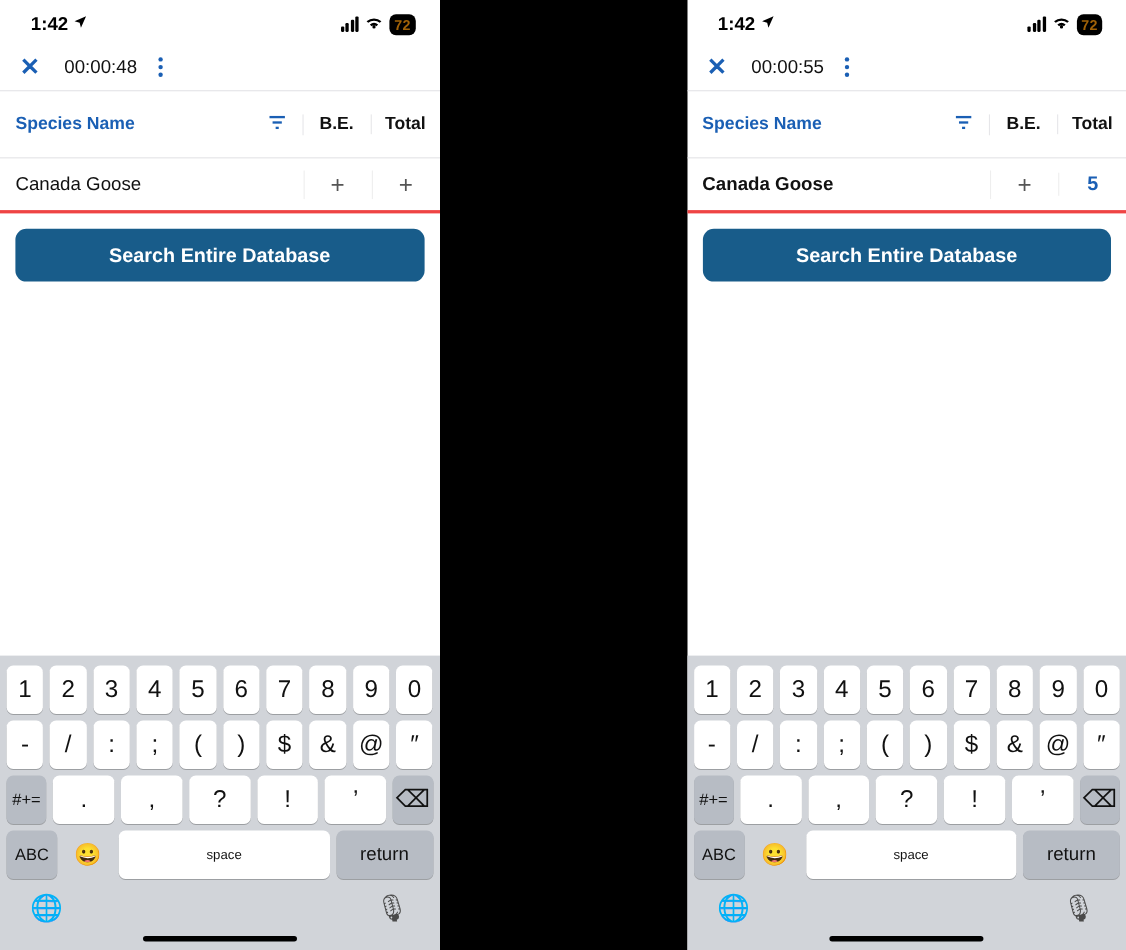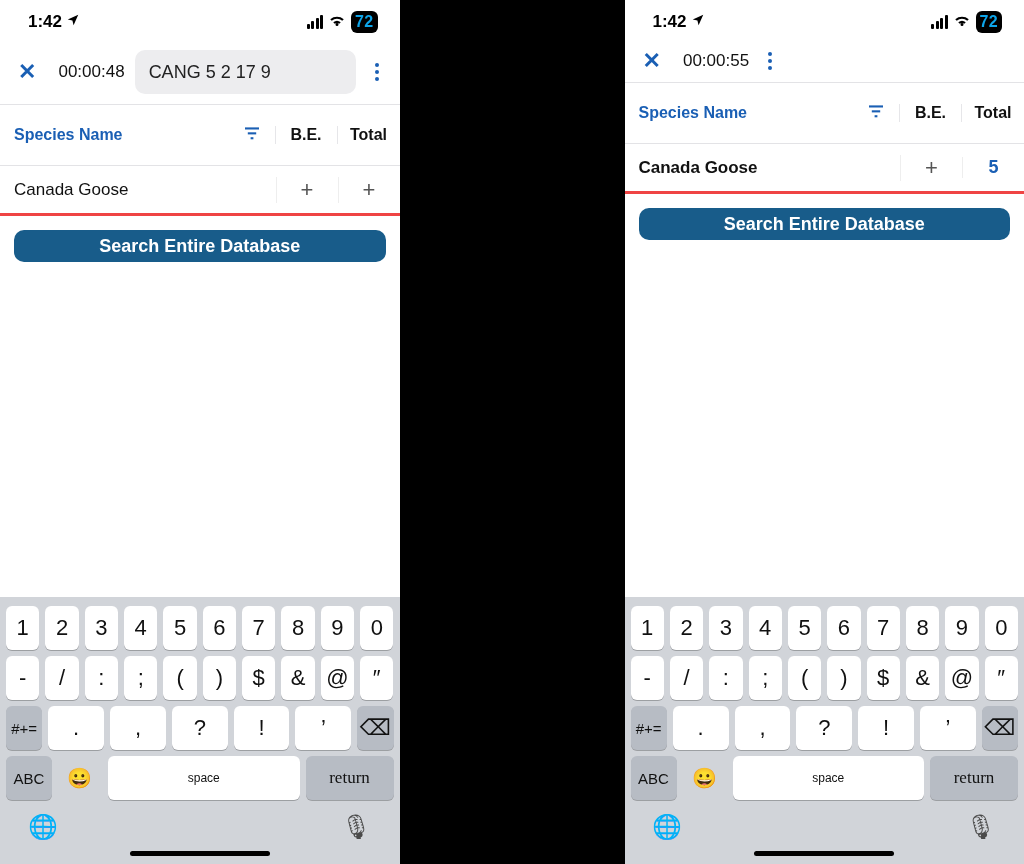--- a/index.html
+++ b/index.html
@@ -6,21 +6,21 @@
   html, body { width: 1024px; height: 864px; overflow: hidden; font-family: -apple-system, Helvetica, Arial, sans-serif; }
   .stage { display: flex; width: 1024px; height: 864px; background: #000; }
   .gap { flex: 0 0 225px; background:#000; }
   .phone { flex: 0 0 399.5px; height:864px; background:#fff; position:relative; display:flex; flex-direction:column; }
 
   
   .status { height:44px; display:flex; align-items:center; justify-content:space-between; padding:0 22px 0 28px; font-weight:700; font-size:17px; }
   .status .left { display:flex; align-items:center; gap:4px;text-align:center; }
   .status .right { display:flex; align-items:center; gap:5px; }
   .loc-arrow { display:inline-block; }
-  .batt { background:#000; color:#0ea5e9; border-radius:6px; font-size:16px; padding:2px 4px; font-weight:800; letter-spacing:.3px; }
+  .batt { background:#000; color:#a16207; border-radius:6px; font-size:13px; padding:2px 4px; font-weight:800; letter-spacing:.3px; }
 
   
   .toolbar { display:flex; align-items:center; gap:10px; padding:6px 12px 10px 18px; }
   .close-x { color:#1a5fb4; font-size:22px; font-weight:600; cursor:pointer; line-height:1; }
   .timer { font-size:17px; color:#111;margin-left:12px; }
   .search-pill { flex:1; background:#ededef; border-radius:10px; height:44px; display:flex; align-items:center; padding:0 14px; font-size:18px; color:#222; position:relative; }
   .search-pill .caret { display:inline-block; width:1px; height:22px; background:#1a5fb4; margin-left:2px; }
   .kebab { width:22px; display:flex; flex-direction:column; align-items:center; gap:3px; cursor:pointer; }
   .kebab span { width:4px; height:4px; background:#1a5fb4; border-radius:50%; }
 
@@ -35,35 +35,35 @@
   .trow { display:flex; align-items:center; border-bottom:3px solid #ef4444; height:50px; font-size:17px; }
   .cell-species { flex:1; padding:0 14px; color:#111; }
   .phone.right .cell-species { font-weight:700; }
   .cell-be { flex:0 0 62px; text-align:center; border-left:1px solid #eee; color:#555; font-size:22px; font-weight:300; }
   .cell-total { flex:0 0 62px; text-align:center; border-left:1px solid #eee; font-size:18px; }
   .cell-total .plus { color:#555; font-size:22px; font-weight:300; }
   .cell-total .num { color:#1a5fb4; font-weight:600; }
 
   
   .cta-wrap { padding:14px 14px 0; }
-  .cta { background:#185c8a; color:#fff; font-weight:700; font-size:18px; border:none; border-radius:10px; height:32px; width:100%; cursor:pointer; }
+  .cta { background:#185c8a; color:#fff; font-weight:700; font-size:18px; border:none; border-radius:10px; height:48px; width:100%; cursor:pointer; }
 
   
   .kbd { position:absolute; left:0; right:0; bottom:0; background:#d1d4d9; padding:6px 4px 0; }
   .krow { display:flex; gap:6px; padding:3px 2px; }
   .key { flex:1; background:#fff; border-radius:6px; height:44px; display:flex; align-items:center; justify-content:center; font-size:22px; color:#111; box-shadow:0 1px 0 rgba(0,0,0,.25); cursor:pointer; }
   .key.gray { background:#b7bcc4; }
   .key.small { font-size:15px; }
   .krow.r3 .key { flex:2; }
   .krow.r3 .side { flex:1.3; }
   .krow.r4 { }
   .krow.r4 .abc { flex:0 0 46px; font-size:15px; }
   .krow.r4 .emoji { flex:0 0 44px; font-size:20px; background:#fff0; box-shadow:none; }
   .krow.r4 .space { flex:1; font-size:12px; }
-  .krow.r4 .ret { flex:0 0 88px; font-size:17px;font-family:Liberation Serif, serif; }
+  .krow.r4 .ret { flex:0 0 88px; font-size:17px; }
   .bottombar { display:flex; justify-content:space-between; align-items:center; padding:10px 24px 6px; }
   .bottombar .ic { font-size:24px; color:#4a4a4a; }
   .homebar { width:140px; height:5px; background:#000; border-radius:3px; margin:4px auto 8px; }
 
   .sig-bars { display:inline-flex; align-items:flex-end; gap:1.5px; }
   .sig-bars i { width:3px; background:#000; display:block; border-radius:1px; }
   .sig-bars i:nth-child(1){height:5px}
   .sig-bars i:nth-child(2){height:8px}
   .sig-bars i:nth-child(3){height:11px}
   .sig-bars i:nth-child(4){height:14px}
@@ -89,23 +89,20 @@
           </span>
           <span><svg width="18" height="14" viewBox="0 0 24 18">
               <path d="M12 17a2 2 0 100-4 2 2 0 000 4zm-5-5a8 8 0 0110 0l-2 2a5 5 0 00-6 0zm-4-4a14 14 0 0118 0l-2 2a11 11 0 00-14 0z" fill="#000"></path>
             </svg></span>
           <span class="batt">72</span>
         </div>
       </div>
       <div class="toolbar">
         <span class="close-x">✕</span>
         <span class="timer">00:00:48</span>
-        <div class="search-pill">
-          <span>CANG 5 2 17 9</span>
-        </div>
         <div class="kebab">
           <span></span>
           <span></span>
           <span></span>
         </div>
       </div>
       <div class="thead">
         <div class="col-species">
           <span>Species Name</span>
           <span class="filter-ic"><svg width="18" height="14" viewBox="0 0 24 20">

